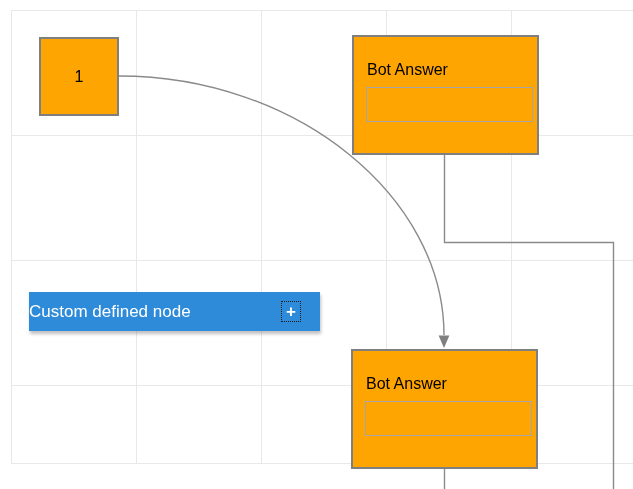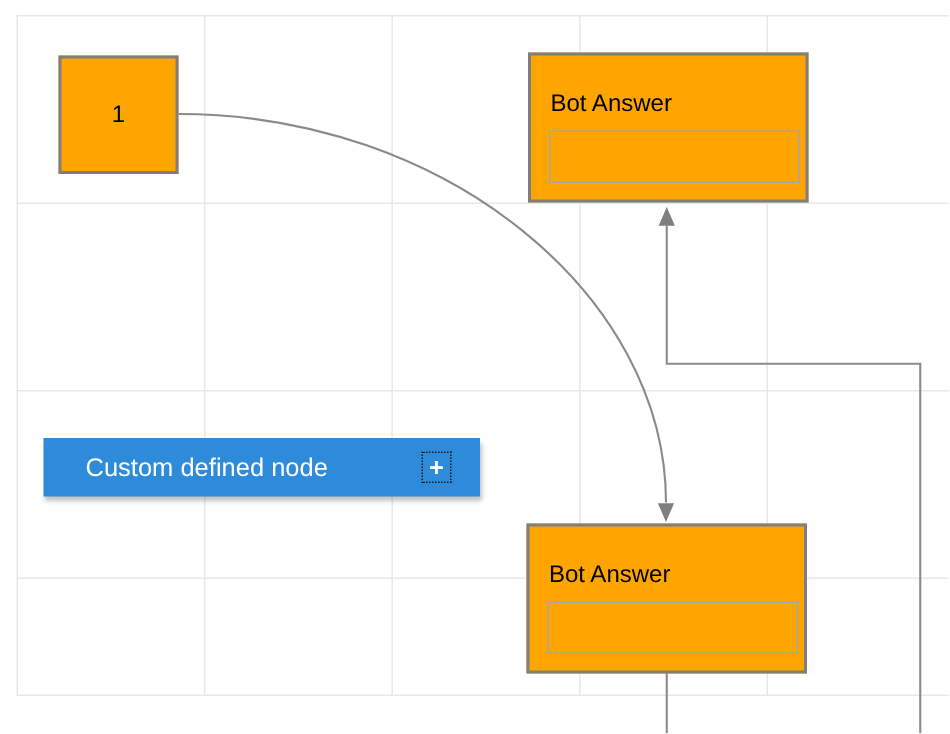--- a/index.html
+++ b/index.html
@@ -42,21 +42,21 @@
     width: 80px; height: 79px;
     background: var(--color-orange, #ffa502);
     border: 2px solid var(--color-node_border, #7f7f7f);
     display: flex;
     align-items: center;
     justify-content: center;
     font-size: 16px;
     color: var(--color-text_dark, #000000);
   }
   .bot-node {
-    width: 187px; height: 100px;
+    width: 187px; height: 120px;
     background: var(--color-orange, #ffa502);
     border: 2px solid var(--color-node_border, #7f7f7f);
   }
   .bot-node.top { left: 352px; top: 35px; }
   .bot-node.bottom { left: 351px; top: 349px; }
   .bot-node .bot-title {
     position: absolute;
     left: 13px; top: 24px;
     font-size: 16px;
     color: var(--color-text_dark, #000000);
@@ -74,21 +74,20 @@
   }
   .custom-node {
     left: 29px; top: 292px;
     width: 291px; height: 39px;
     background: var(--color-blue, #2e8bd9);
     box-shadow: 1px 3px 3px rgba(80,80,80,0.35);
     display: flex;
     align-items: center;
   }
   .custom-node .custom-label {
-    padding-left: 28px;
     font-size: 17px;
     color: var(--color-text_light, #ffffff);
     white-space: nowrap;
   }
   .plus-button {
     position: absolute;
     right: 19px; top: 9px;
     width: 20px; height: 21px;
     border: 1px dotted #1a1a1a;
     box-sizing: border-box;

